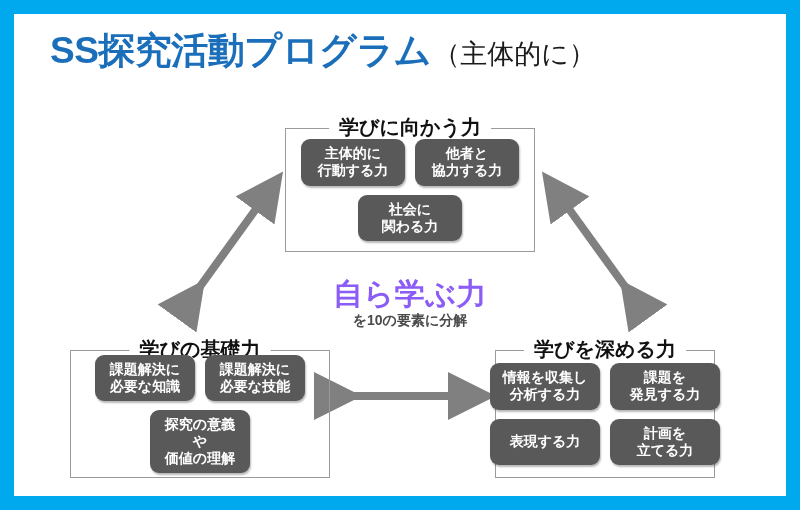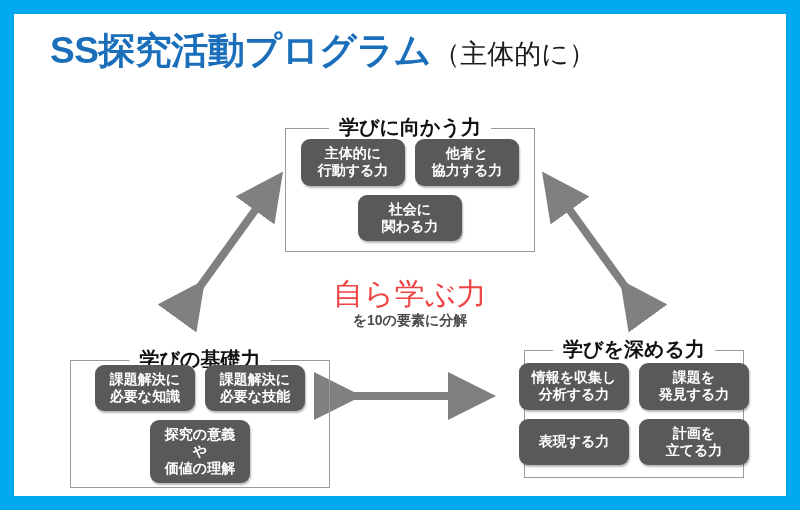--- a/index.html
+++ b/index.html
@@ -114,39 +114,39 @@
     box-sizing: border-box;
     box-shadow: 1px 2px 2px rgba(0,0,0,0.28);
     white-space: pre-line;
     display: flex;
     align-items: center;
     justify-content: center;
   }
 
   
   #group-top      { left: 285px; top: 128px; width: 250px; height: 124px; }
-  #group-bottomleft  { left: 70px;  top: 360px; width: 260px; height: 128px; }
-  #group-bottomright { left: 524px; top: 350px; width: 220px; height: 128px; }
+  #group-bottomleft  { left: 70px;  top: 350px; width: 260px; height: 128px; }
+  #group-bottomright { left: 495px; top: 350px; width: 220px; height: 128px; }
 
   #group-top .pill      { width: 104px; min-height: 40px; }
   #group-bottomleft .pill  { width: 100px; min-height: 40px; }
   #group-bottomright .pill { width: 110px; min-height: 40px; }
 
   
   .center-caption {
     position: absolute;
     left: 300px;
     top: 278px;
     width: 220px;
     text-align: center;
   }
   .center-main {
     font-size: 30px;
-    font-weight: normal;
-    color: #ef4444;
+    font-weight: bold;
+    color: #8b5cf6;
     line-height: 1.08;
     letter-spacing: 0.5px;
   }
   .center-sub {
     margin-top: 3px;
     font-size: 14px;
     font-weight: bold;
     color: #4a4a4a;
     line-height: 1.1;
   }

